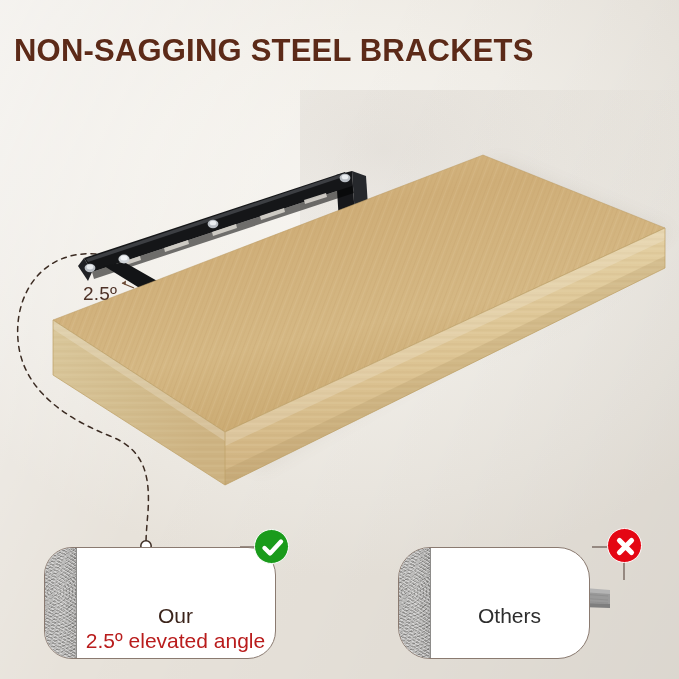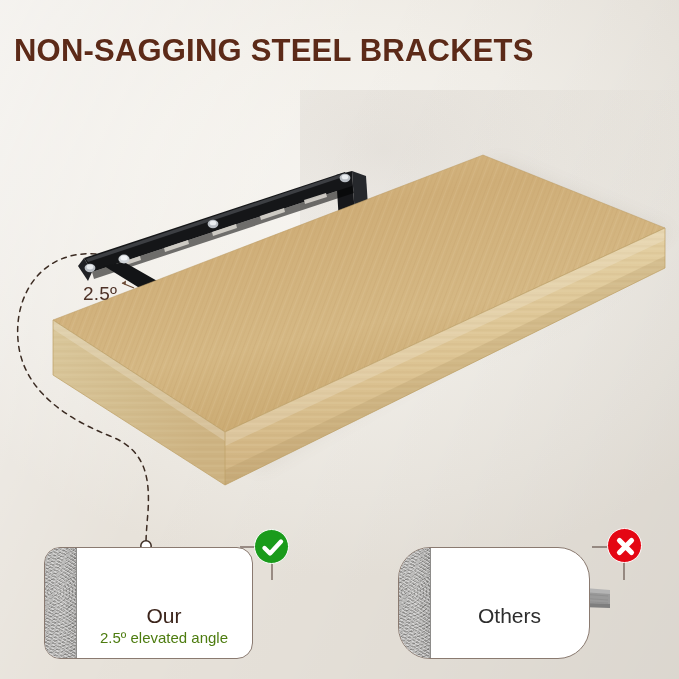--- a/index.html
+++ b/index.html
@@ -62,21 +62,21 @@
 
   
   .panel {
     position: absolute;
     border: 1.3px solid #8a7a70;
     border-radius: 16px;
     background: #ffffff;
     overflow: hidden;
     box-sizing: border-box;
   }
-  #panel-our   { left: 44px;  top: 547px; width: 209px; height: 112px; }
+  #panel-our   { left: 44px;  top: 547px; width: 232px; height: 112px; border-radius: 28px; }
   #panel-other { left: 398px; top: 547px; width: 192px; height: 112px; border-radius: 32px; }
 
   .wall-strip {
     position: absolute; left: 0; top: 0; bottom: 0; width: 31px;
     background:
       repeating-linear-gradient(32deg, rgba(255,255,255,0.40) 0px, rgba(255,255,255,0.40) 1px, rgba(0,0,0,0.0) 1px, rgba(0,0,0,0.0) 3px),
       repeating-linear-gradient(-28deg, rgba(0,0,0,0.13) 0px, rgba(0,0,0,0.13) 1px, rgba(0,0,0,0.0) 1px, rgba(0,0,0,0.0) 4px),
       repeating-radial-gradient(circle at 30% 40%, rgba(0,0,0,0.10) 0px, rgba(0,0,0,0.10) 1px, rgba(255,255,255,0.18) 1px, rgba(255,255,255,0.18) 3px),
       linear-gradient(90deg, #a7a6a4 0%, #adacaa 55%, #999896 100%);
     border-right: 1px solid #8d8c8a;
@@ -88,22 +88,22 @@
     font-family: "Liberation Sans", sans-serif;
   }
   .panel-title {
     top: 56px;
     font-size: 21px;
     color: #3b241b;
     font-weight: 400;
   }
   .panel-sub {
     top: 81px;
-    font-size: 15px;
-    color: #4d7c0f;
+    font-size: 21px;
+    color: #b91c1c;
     font-weight: 400;
   }
   #panel-other .panel-title { color: #2d2d2d; }
 
   
   .badge {
     position: absolute;
     width: 35px; height: 35px;
     border-radius: 50%;
     box-sizing: border-box;

